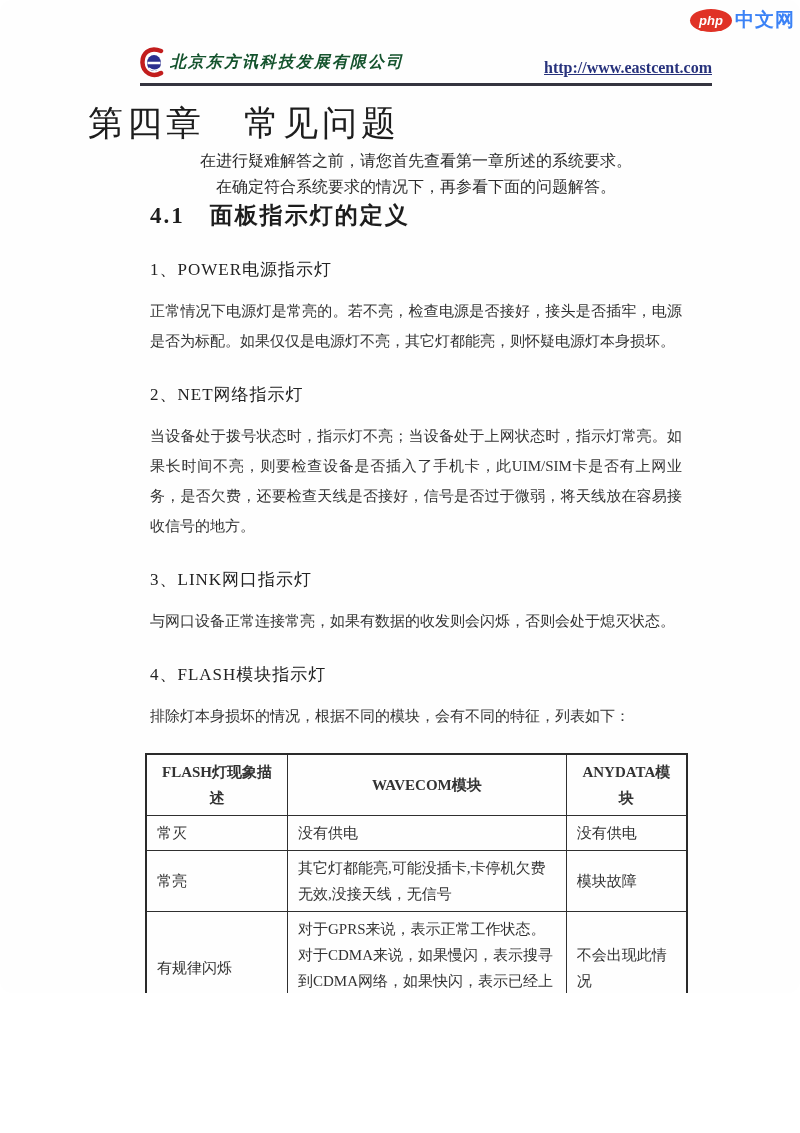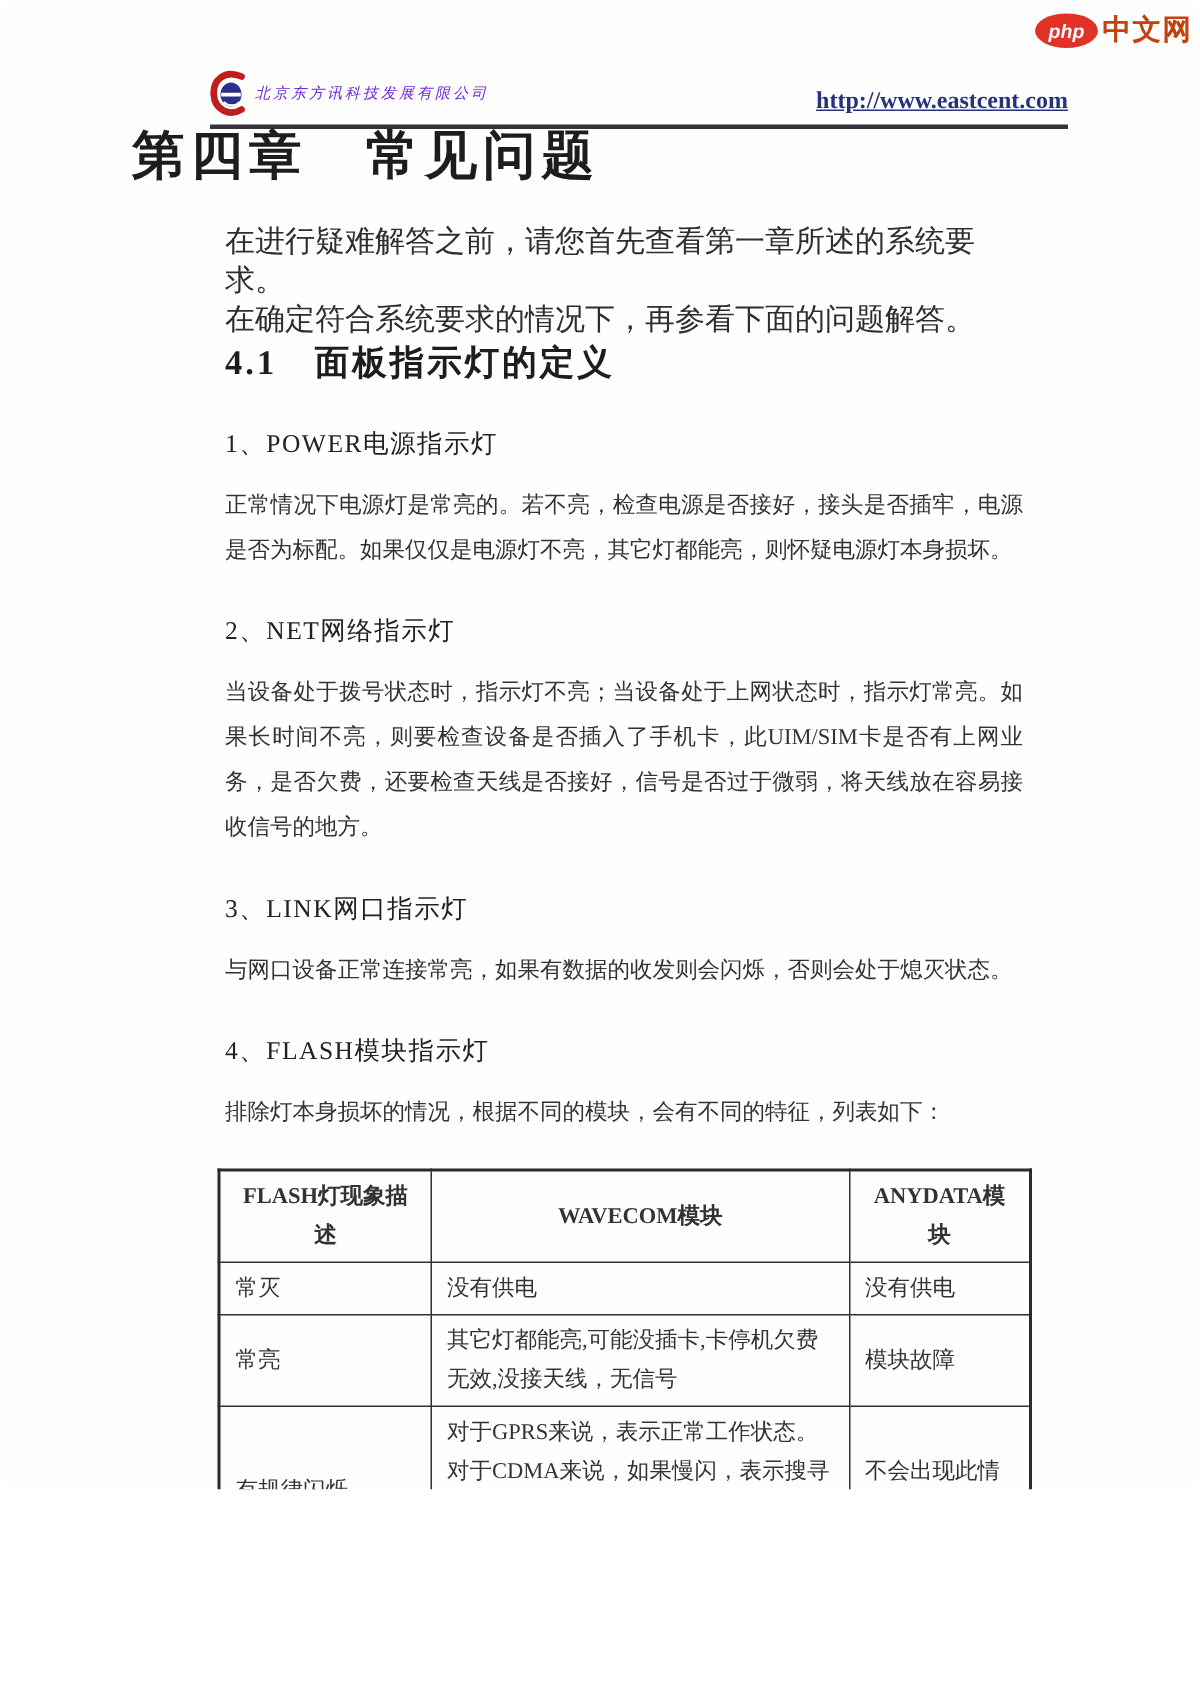--- a/index.html
+++ b/index.html
@@ -15,48 +15,48 @@
   }
 
   
   .php-badge { position:absolute; top:7px; right:5px; display:flex; align-items:center; gap:3px; }
   .php-pill {
     width:42px; height:23px; background:#e03226; border-radius:50%;
     color:#ffffff; font-weight:bold; font-style:italic;
     font-size:13px; display:flex; align-items:center; justify-content:center;
     font-family:"Liberation Sans",sans-serif;
   }
-  .php-cn { color:#c2410c; font-weight:bold; font-size:19px; letter-spacing:1px;
+  .php-cn { color:#3b82f6; font-weight:bold; font-size:19px; letter-spacing:1px;
     font-family:"Liberation Sans",sans-serif; }
 
   
   .header {
     position:absolute; left:140px; top:46px; width:572px;
     display:flex; justify-content:space-between; align-items:flex-end;
     border-bottom:3px solid #34343f; padding-bottom:5px;
   }
   .company-block { display:flex; align-items:center; gap:4px; }
   .company-name {
-    color:#6d28d9; font-weight:normal; font-style:italic;
-    font-size:10px; letter-spacing:2px;
+    color:#14532d; font-weight:bold; font-style:italic;
+    font-size:16px; letter-spacing:2px;
   }
   .site-url {
     color:#27327c; font-weight:bold; font-size:16px;
     text-decoration:underline; padding-bottom:1px;
   }
 
   
   .chapter-title {
-    position:absolute; left:88px; top:80px;
-    font-size:35px; font-weight:bold; letter-spacing:4px; color:#1d1d1d;
+    position:absolute; left:88px; top:100px;
+    font-size:35px; font-weight:normal; letter-spacing:4px; color:#1d1d1d;
   }
 
   
   .content { position:absolute; left:150px; top:148px; width:532px; }
-  .intro-line { font-size:20px; line-height:26px; color:#2e2e2e; }
+  .intro-line { font-size:16px; line-height:26px; color:#2e2e2e;text-align:center; }
   .h2 {
     font-size:23px; font-weight:bold;
     letter-spacing:2px; color:#1d1d1d;
   }
   .h3 { margin-top:27px; font-size:17px; font-weight:normal; color:#222; letter-spacing:1px; }
   .body-p {
     margin-top:15px; font-size:15px; line-height:30px;
     text-align:justify; color:#333;
   }
 

